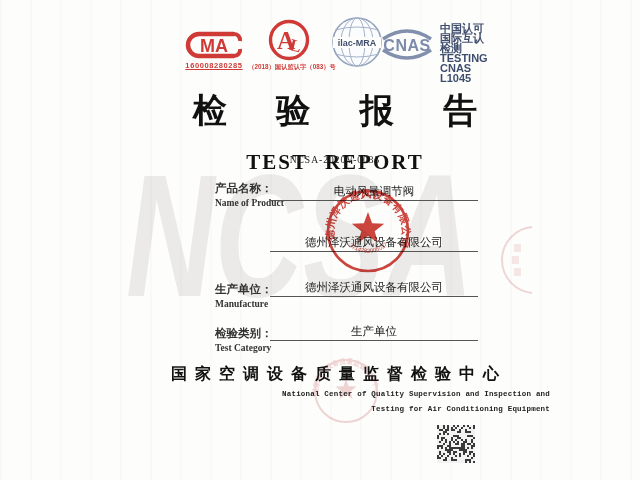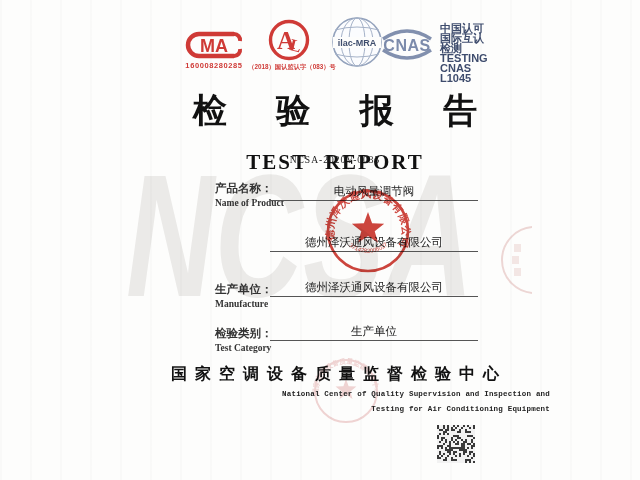--- a/index.html
+++ b/index.html
@@ -13,21 +13,21 @@
   
   .watermark{
     left:126px;top:148px;font-size:175px;font-weight:bold;font-style:italic;
     font-family:"Liberation Sans", sans-serif;color:rgba(80,72,58,0.10);
     transform:scaleX(0.70);transform-origin:left top;letter-spacing:0px;white-space:nowrap;
     line-height:1;user-select:none;
   }
 
   
   .cma-number{left:176px;top:61px;width:76px;text-align:center;font-size:7.5px;
-    color:#cf3a36;font-family:"Liberation Sans", sans-serif;letter-spacing:0.6px;font-weight:bold;}
+    color:#cf3a36;font-family:"Liberation Sans", sans-serif;letter-spacing:0.6px;font-weight:bold;text-decoration:underline;}
   .cal-caption{left:246px;top:63px;width:92px;text-align:center;font-size:6.3px;
     color:#cf3a36;font-family:"Liberation Sans", sans-serif;font-weight:bold;}
   .cnas-caption{left:440px;top:23px;width:60px;font-size:11px;line-height:10px;
     color:#3e4c6d;font-family:"Liberation Sans", sans-serif;font-weight:bold;}
 
   
   .title-zh{left:160px;top:88px;width:350px;text-align:center;font-size:34px;font-weight:bold;
     font-family:"Liberation Sans", sans-serif;letter-spacing:20px;text-indent:20px;color:#111;}
   .title-en{left:160px;top:130px;width:350px;text-align:center;font-size:21px;font-weight:bold;
     letter-spacing:2px;word-spacing:10px;color:#111;margin-top:20px;}

